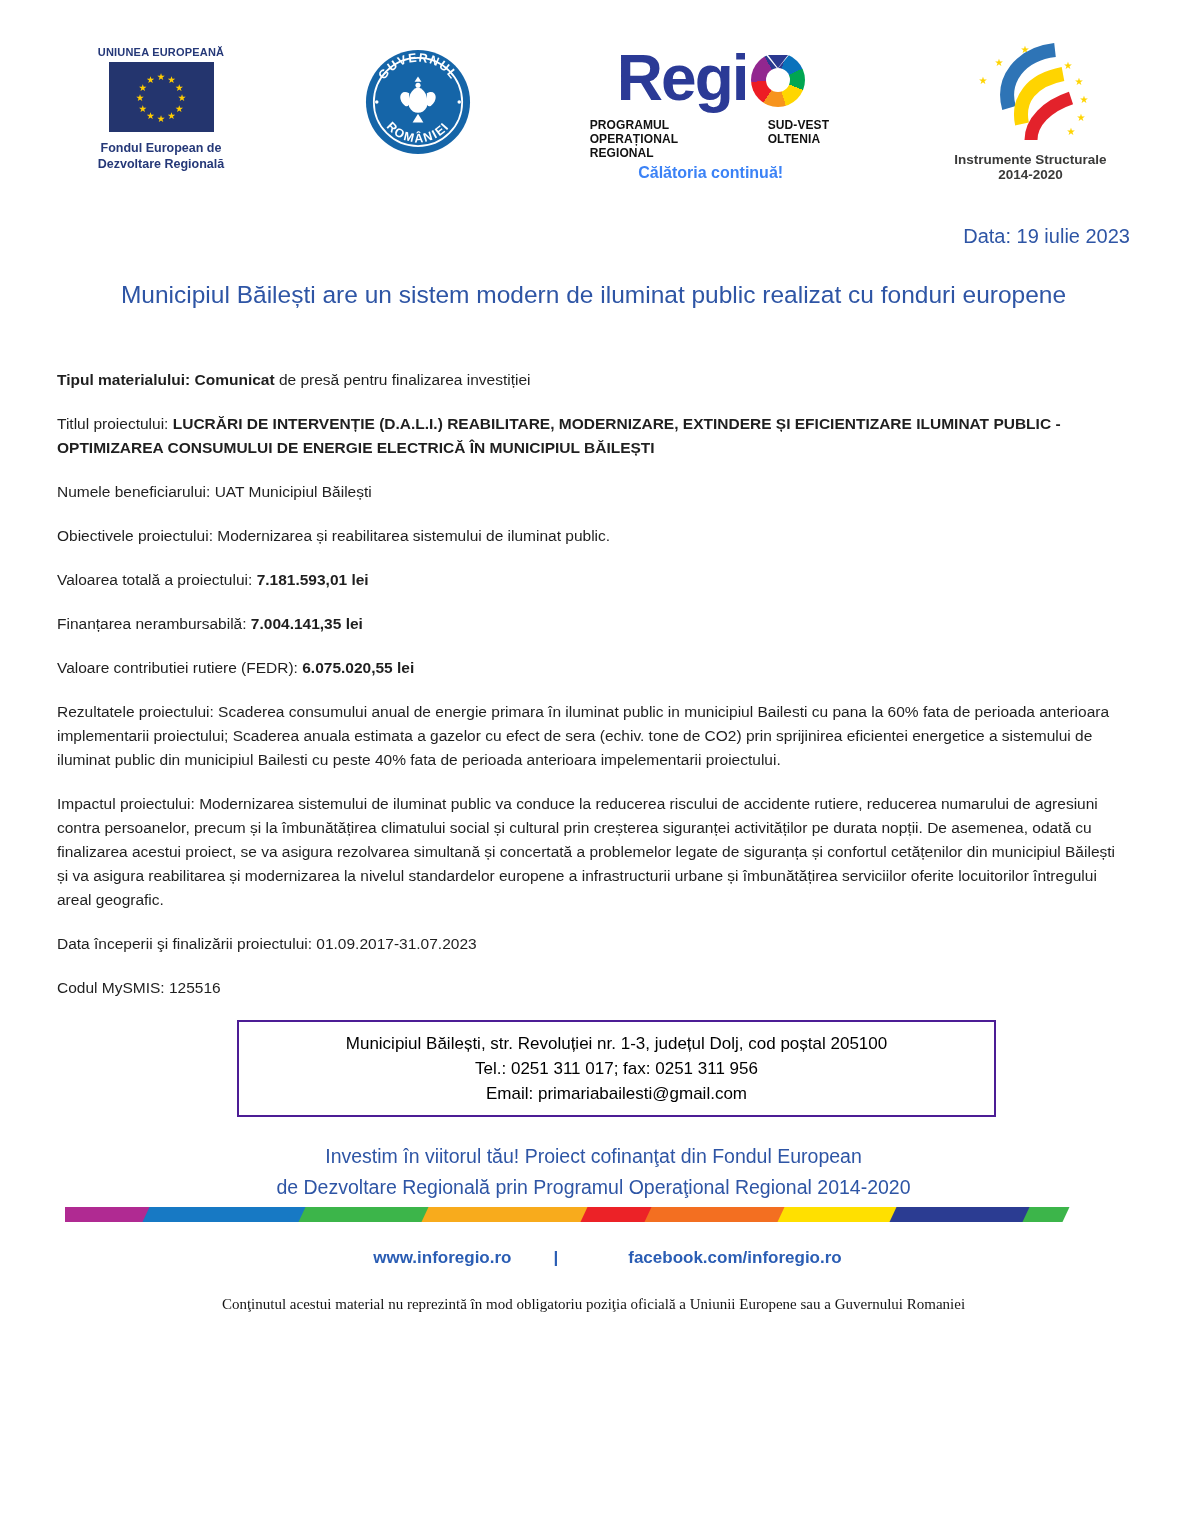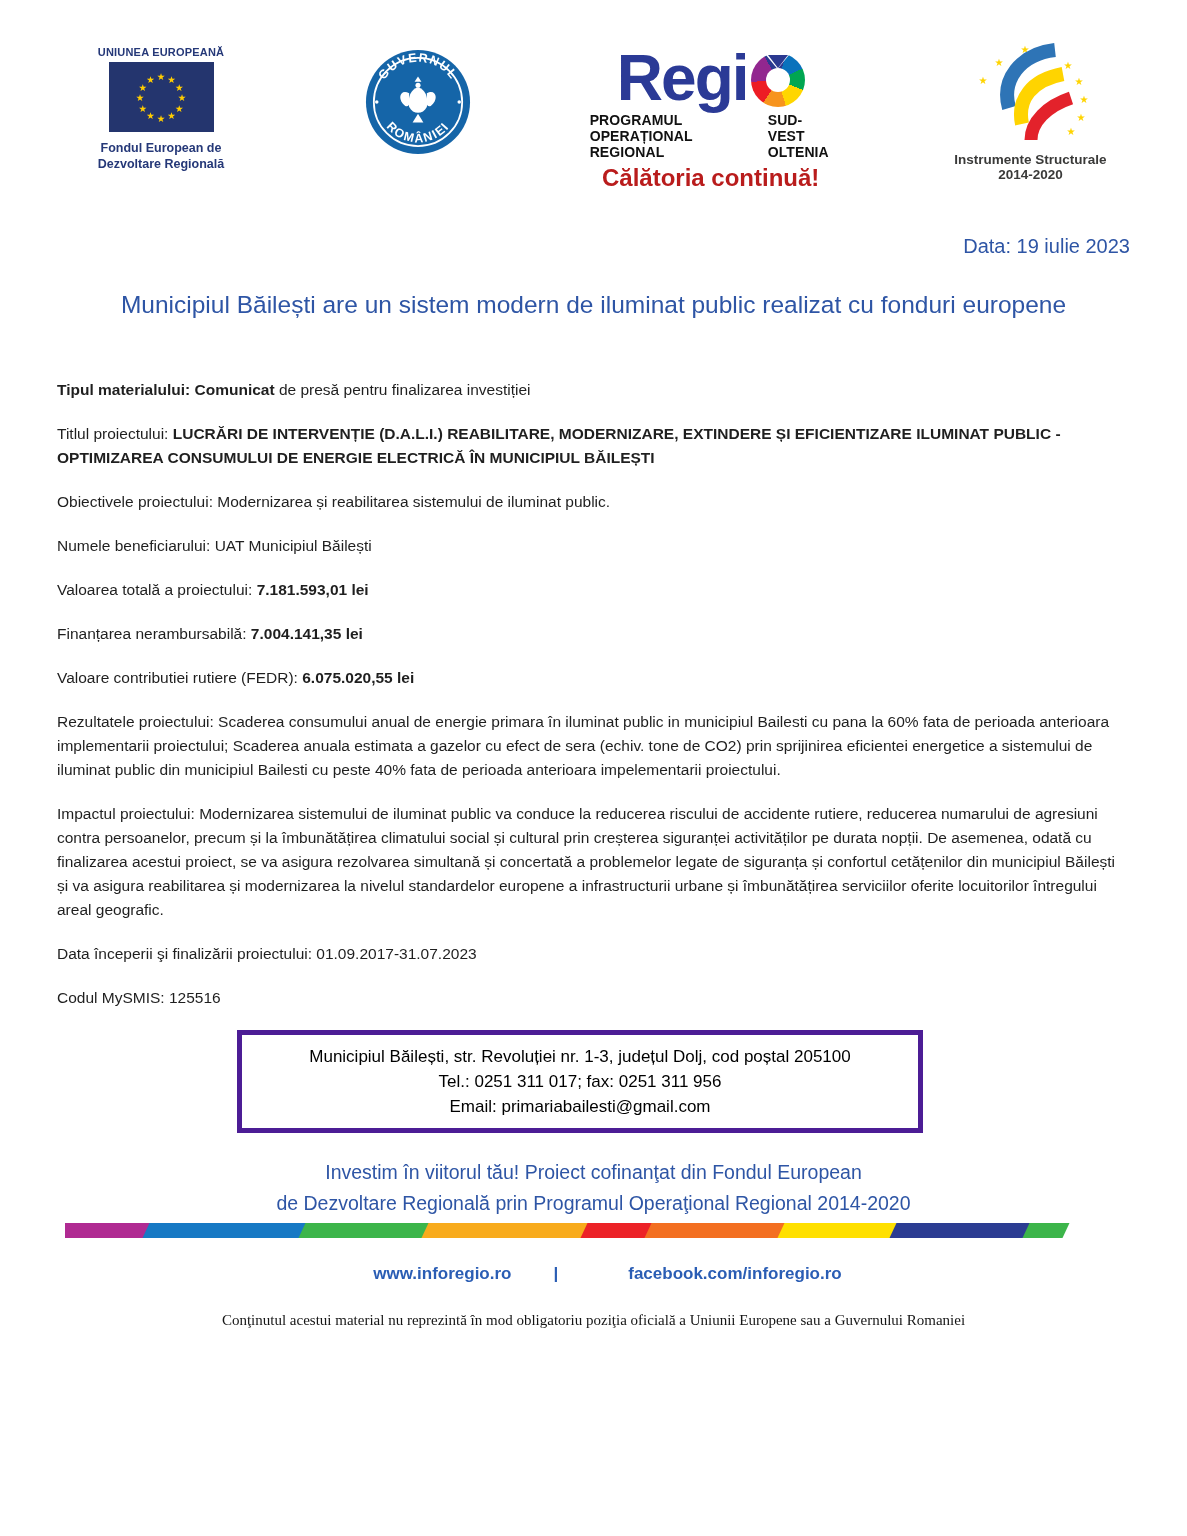--- a/index.html
+++ b/index.html
@@ -23,39 +23,39 @@
   .logo-regio{width:250px;margin-top:6px;}
   .regio-word{display:flex;align-items:center;line-height:1;}
   .regio-wordmark{font-size:64px;font-weight:bold;color:#2b3a96;letter-spacing:-2px;}
   .wheel{position:relative;display:inline-block;width:54px;height:54px;border-radius:50%;margin-left:3px;margin-top:4px;
     background:conic-gradient(#2b3990 0 18deg,#0a72bc 18deg 65deg,#00a651 65deg 112deg,#ffd600 112deg 163deg,#f7941d 163deg 213deg,#ed1c24 213deg 266deg,#92278f 266deg 330deg,#2b3990 330deg 360deg);}
   .wheel::after{content:"";position:absolute;inset:15px;background:#fff;border-radius:50%;}
   .wheel .notch{position:absolute;top:-1px;left:50%;transform:translateX(-50%);width:28px;height:17px;background:#fff;
     clip-path:polygon(0 0,100% 0,50% 100%);z-index:1;}
   .wheel .tri{position:absolute;top:2px;left:50%;transform:translateX(-50%);width:0;height:0;z-index:2;
     border-left:10px solid transparent;border-right:10px solid transparent;border-top:13px solid #2b3990;}
-  .regio-sub{display:flex;justify-content:space-between;width:242px;font-size:14px;font-weight:bold;color:#111;margin-top:2px;letter-spacing:.1px;gap:48px;}
-  .regio-tagline{font-size:24px;font-weight:bold;color:#b91c1c;margin-top:4px;}
+  .regio-sub{display:flex;justify-content:space-between;width:242px;font-size:12px;font-weight:bold;color:#111;margin-top:8px;letter-spacing:.1px;gap:48px;}
+  .regio-tagline{font-size:16px;font-weight:bold;color:#3b82f6;margin-top:4px;}
 
   .logo-instr{width:175px;margin-top:0px;}
   .instr-t1{font-size:13.5px;font-weight:bold;color:#3a3a39;margin-top:2px;}
   .instr-t2{font-size:13.5px;font-weight:bold;color:#3a3a39;}
 
   
   h1{margin:82px 0 0 0;text-align:center;font-size:31px;line-height:36px;font-weight:bold;color:#2b3a91;}
   .date-line{margin-top:42px;text-align:right;font-size:20px;line-height:24px;color:#2e55a5;}
   h2{margin:28px auto 0 auto;max-width:1020px;text-align:center;font-size:24.5px;line-height:38px;font-weight:400;color:#2e55a5;}
 
   
   .content{margin-top:54px;}
   .content p{margin:0 0 20px 0;font-size:15.5px;line-height:24px;color:#1f1f1f;}
   .content .b{font-weight:bold;}
 
   
-  .addr{box-sizing:border-box;width:686px;margin:16px 0 0 180px;border:5px solid #4c1d95;padding:9px 14px;
+  .addr{box-sizing:border-box;width:759px;margin:16px 0 0 180px;border:2px solid #4c1d95;padding:9px 14px;
     text-align:center;font-size:17px;line-height:25px;color:#000;}
 
   
   .invest{margin-top:24px;text-align:center;font-size:19.5px;line-height:31px;color:#2e55a5;}
   .rainbow{margin:4px auto 0 auto;width:1058px;height:15px;display:flex;overflow:hidden;}
   .rainbow .seg{height:100%;transform:skewX(-25deg);margin:0 -3px;}
   .rainbow .seg:first-child{margin-left:-8px;}
   .rainbow .seg:last-child{margin-right:-8px;}
   .links{margin-top:26px;display:flex;justify-content:center;align-items:center;gap:42px;
     font-size:17px;font-weight:bold;color:#2a5db4;}
@@ -160,22 +160,22 @@
   </header>
 
 
   <div class="date-line">Data: 19 iulie 2023</div>
 
   <h2>Municipiul Băilești are un sistem modern de iluminat public realizat cu fonduri europene</h2>
 
   <main class="content" id="paragraphs">
       <p><span class="b">Tipul materialului: Comunicat</span><span> de presă pentru finalizarea investiției</span></p>
       <p><span>Titlul proiectului: </span><span class="b">LUCRĂRI DE INTERVENȚIE (D.A.L.I.) REABILITARE, MODERNIZARE, EXTINDERE ȘI EFICIENTIZARE ILUMINAT PUBLIC - OPTIMIZAREA CONSUMULUI DE ENERGIE ELECTRICĂ ÎN MUNICIPIUL BĂILEȘTI</span></p>
+      <p><span>Numele beneficiarului: UAT Municipiul Băilești</span></p>
       <p><span>Obiectivele proiectului: Modernizarea și reabilitarea sistemului de iluminat public.</span></p>
-      <p><span>Numele beneficiarului: UAT Municipiul Băilești</span></p>
       <p><span>Valoarea totală a proiectului: </span><span class="b">7.181.593,01 lei</span></p>
       <p><span>Finanțarea nerambursabilă: </span><span class="b">7.004.141,35 lei</span></p>
       <p><span>Valoare contributiei rutiere (FEDR): </span><span class="b">6.075.020,55 lei</span></p>
       <p><span>Rezultatele proiectului: Scaderea consumului anual de energie primara în iluminat public in municipiul Bailesti cu pana la 60% fata de perioada anterioara implementarii proiectului; Scaderea anuala estimata a gazelor cu efect de sera (echiv. tone de CO2) prin sprijinirea eficientei energetice a sistemului de iluminat public din municipiul Bailesti cu peste 40% fata de perioada anterioara impelementarii proiectului.</span></p>
       <p><span>Impactul proiectului: Modernizarea sistemului de iluminat public va conduce la reducerea riscului de accidente rutiere,  reducerea numarului de agresiuni contra persoanelor, precum și la îmbunătățirea climatului social și cultural prin creșterea siguranței activităților pe durata nopții.  De asemenea, odată cu finalizarea acestui proiect, se va asigura rezolvarea simultană și concertată a problemelor legate de siguranța și confortul cetățenilor din municipiul Băilești și va asigura reabilitarea și modernizarea la nivelul standardelor europene a infrastructurii urbane și îmbunătățirea serviciilor oferite locuitorilor întregului areal geografic.</span></p>
       <p><span>Data începerii şi finalizării proiectului: 01.09.2017-31.07.2023</span></p>
       <p><span>Codul MySMIS: 125516</span></p>
     </main>
 
   <div class="addr">

